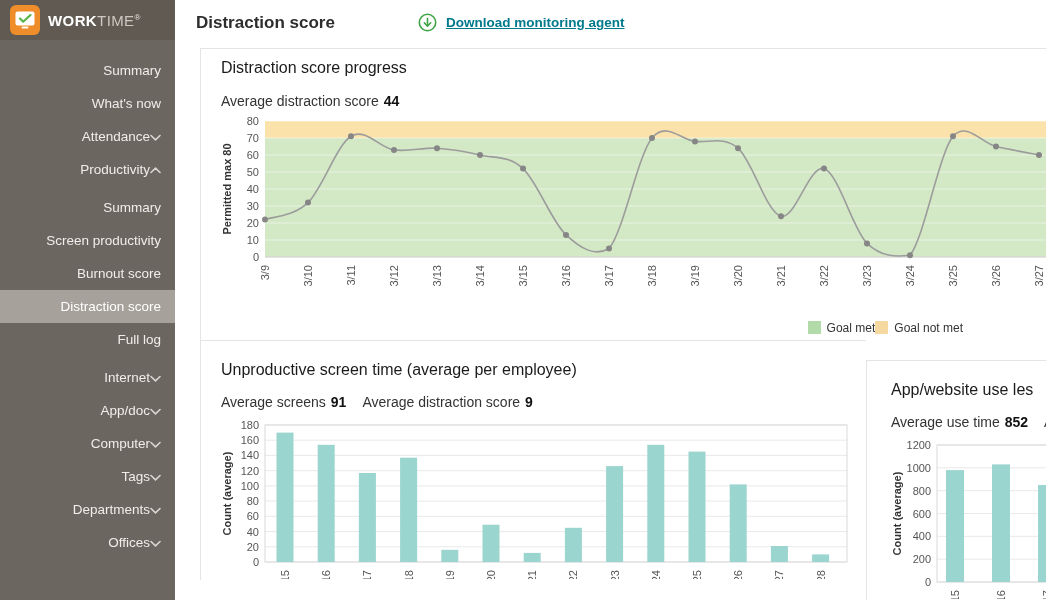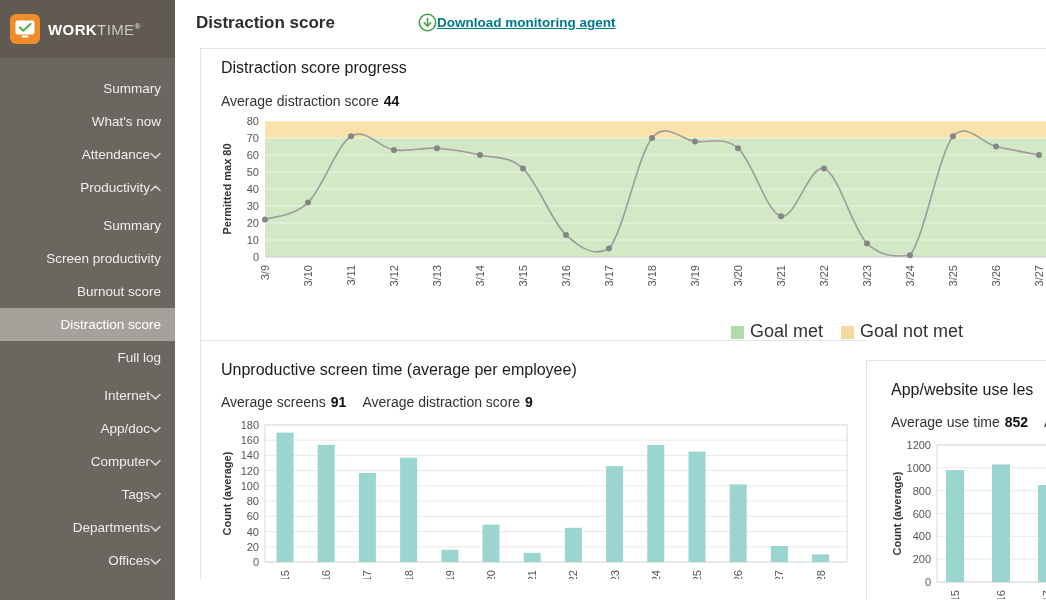--- a/index.html
+++ b/index.html
@@ -2,56 +2,56 @@
 <html><head>
 <meta charset="utf-8">
 <style>
   *{margin:0;padding:0;box-sizing:border-box}
   html,body{width:1046px;height:600px;overflow:hidden;background:#fff;
     font-family:"Liberation Sans","DejaVu Sans",sans-serif;}
   #app{position:relative;width:1046px;height:600px;overflow:hidden}
 
   
   .sidebar{position:absolute;left:0;top:0;width:175px;height:600px;background:#6c6660;z-index:5}
-  .logo{height:58px;background:#605a52;display:flex;align-items:center;padding:0 10px;gap:8px}
+  .logo{height:40px;background:#605a52;display:flex;align-items:center;padding:0 10px;gap:8px}
   .brand{font-size:15px;font-weight:700;color:#fff;letter-spacing:.4px;white-space:nowrap}
   .brand .t2{color:#ccc7c0;font-weight:400}
   .brand sup{font-size:8px;font-weight:400;color:#e8e5e1}
   .nav{padding-top:14px}
   .side-item{height:33px;display:flex;align-items:center;justify-content:flex-end;
     padding:0 14px 0 12px;color:#f0edea;font-size:13.5px;cursor:pointer;white-space:nowrap}
   .side-item.sub{padding-left:24px}
   .side-item.selected{background:#a6a19b;color:#fff}
   .subgroup-gap{height:5px}
 
   
   .header{position:absolute;left:175px;top:0;right:0;height:48px;background:#fff}
   .header h1{position:absolute;left:21px;top:13px;font-size:17px;color:#2d2d2d;font-weight:700}
-  .dl{position:absolute;left:243px;top:13px;display:flex;align-items:center;cursor:pointer}
+  .dl{position:absolute;left:243px;top:13px;display:flex;gap:9px;align-items:center;cursor:pointer}
   .dl .lbl{color:#00798c;font-weight:700;font-size:13.5px;text-decoration:underline}
 
   
   .card{position:absolute;background:#fff;border-left:1px solid #e4e4e4;border-top:1px solid #e4e4e4}
   #card1{left:200px;top:48px;width:846px;height:312px}
   #card2{left:200px;top:340px;width:666px;height:240px}
   #card3{left:866px;top:360px;width:400px;height:240px}
   .card h2{position:absolute;left:20px;top:10px;font-size:16px;color:#1b1b1b;font-weight:400;white-space:nowrap}
   #card2 h2,#card3 h2{top:20px}
   #card3 h2,#card3 .stats{left:24px}
   .stats{position:absolute;left:20px;top:44px;display:flex;gap:16px;font-size:14px;color:#333;white-space:nowrap}
   #card2 .stats,#card3 .stats{top:53px}
   .stats b{margin-left:5px;color:#111}
   .chart{position:absolute;left:20px;top:66px}
   #card2 .chart{top:78px}
   #card3 .chart{left:24px;top:78px}
   .tick{font-size:11px;fill:#555}
   .ylab{font-size:11px;font-weight:700;fill:#333}
 
-  .legend{position:absolute;right:83px;top:272px;display:flex;gap:18px;align-items:center;
-    font-size:18px;color:#333;white-space:nowrap}
+  .legend{position:absolute;right:83px;top:272px;display:flex;align-items:center;
+    font-size:12px;color:#333;white-space:nowrap}
   .legend i{display:inline-block;width:13px;height:13px;margin-right:6px;vertical-align:-2px}
 </style>
 </head>
 <body>
 
 <div id="app">
 
   <aside class="sidebar">
     <div class="logo">
       <span style="display:inline-flex">

